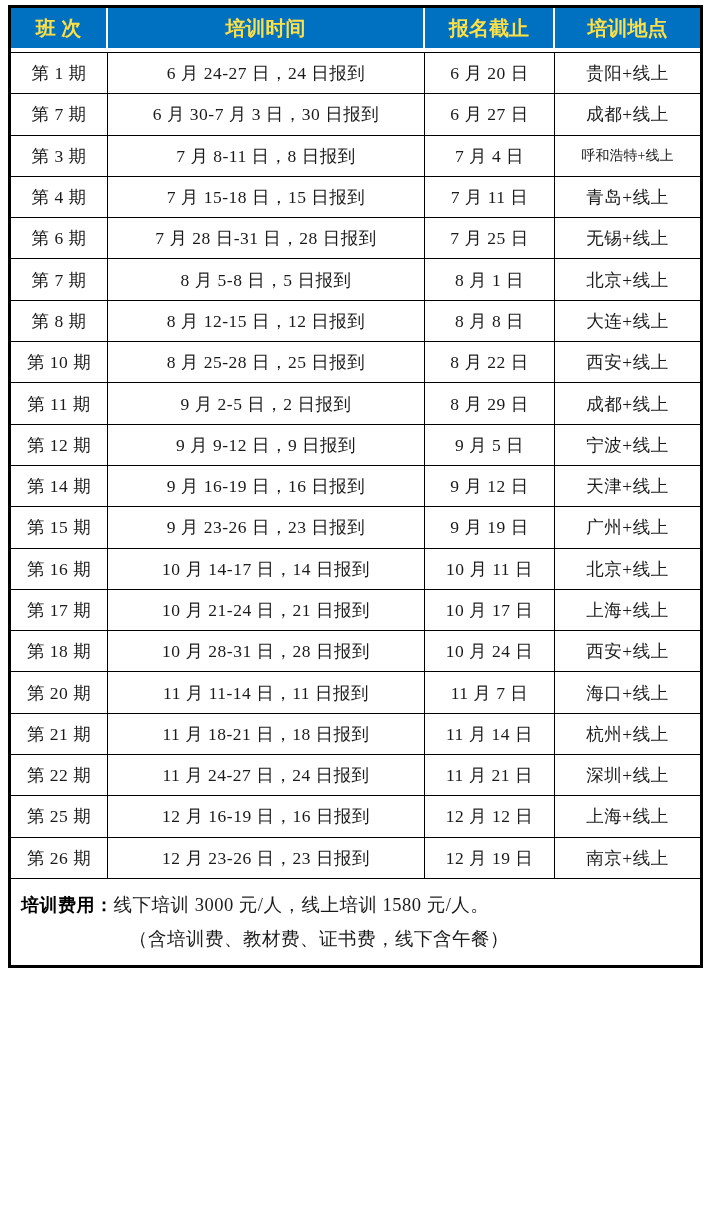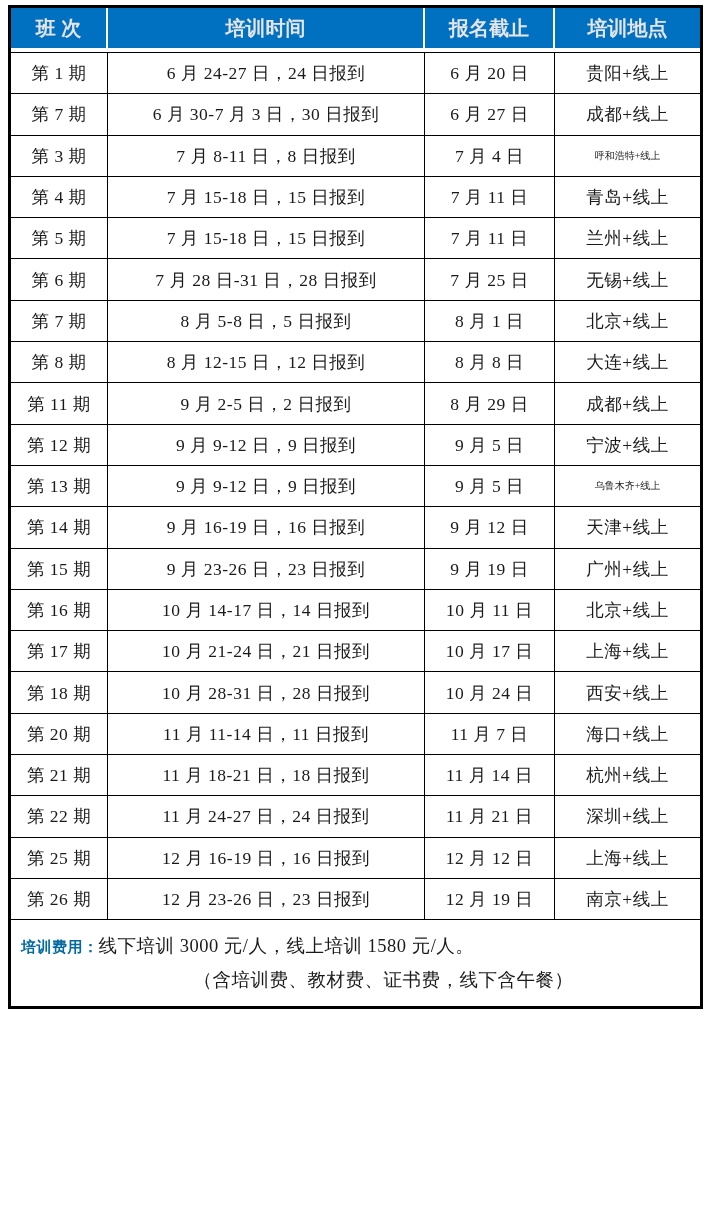--- a/index.html
+++ b/index.html
@@ -24,21 +24,21 @@
     width: 695px;
     box-sizing: border-box;
   }
   col.c-period   { width: 97px;  }
   col.c-time     { width: 317px; }
   col.c-deadline { width: 130px; }
   col.c-location { width: 145px; }
 
   th {
     background: #0070C0;
-    color: #e5e5e5;
+    color: #fde047;
     font-family: "Liberation Sans", "DejaVu Sans", sans-serif;
     font-weight: bold;
     font-size: 20px;
     height: 40px;
     padding: 0;
     text-align: center;
     vertical-align: middle;
     border-right: 2px solid #ffffff;
     border-bottom: 4px solid #ffffff;
     margin-top: 40px;
@@ -50,40 +50,40 @@
     font-size: 17.5px;
     height: 40.3px;
     padding: 0;
     text-align: center;
     vertical-align: middle;
     border-top: 1px solid #000000;
     border-right: 1px solid #000000;
     letter-spacing: 0.5px;
   }
   tbody td:last-child { border-right: none; }
-  tbody td.small { font-size: 10px; letter-spacing: 0; }
+  tbody td.small { font-size: 14px; letter-spacing: 0; }
 
   tr.footer-row td {
     border-top: 1px solid #000000;
     border-right: none;
     text-align: left;
     height: 78px;
     vertical-align: middle;
     padding: 4px 10px;
     font-size: 18.5px;
     line-height: 1.85;
     letter-spacing: 0.5px;
   }
   .fee-label {
     font-family: "Liberation Sans", "DejaVu Sans", sans-serif;
     font-weight: bold;
-    color: #0369a1;
-    font-size: 15px;
-  }
-  .fee-line2 { margin-left: 56px; text-align: center; }
+    color: #000000;
+    font-size: 18px;
+  }
+  .fee-line2 { margin-left: 108px; }
 </style>
 </head>
 <body>
 
 <div class="page">
   <table class="schedule">
     <colgroup>
       <col class="c-period">
       <col class="c-time">
       <col class="c-deadline">
@@ -120,26 +120,20 @@
     <td class="small">呼和浩特+线上</td>
   </tr>
 
   <tr>
     <td>第 4 期</td>
     <td>7 月 15-18 日，15 日报到</td>
     <td>7 月 11 日</td>
     <td>青岛+线上</td>
   </tr>
 
-  <tr>
-    <td>第 5 期</td>
-    <td>7 月 15-18 日，15 日报到</td>
-    <td>7 月 11 日</td>
-    <td>兰州+线上</td>
-  </tr>
 
   <tr>
     <td>第 6 期</td>
     <td>7 月 28 日-31 日，28 日报到</td>
     <td>7 月 25 日</td>
     <td>无锡+线上</td>
   </tr>
 
   <tr>
     <td>第 7 期</td>
@@ -149,41 +143,41 @@
   </tr>
 
   <tr>
     <td>第 8 期</td>
     <td>8 月 12-15 日，12 日报到</td>
     <td>8 月 8 日</td>
     <td>大连+线上</td>
   </tr>
 
 
+  <tr>
+    <td>第 10 期</td>
+    <td>8 月 25-28 日，25 日报到</td>
+    <td>8 月 22 日</td>
+    <td>西安+线上</td>
+  </tr>
 
   <tr>
     <td>第 11 期</td>
     <td>9 月 2-5 日，2 日报到</td>
     <td>8 月 29 日</td>
     <td>成都+线上</td>
   </tr>
 
   <tr>
     <td>第 12 期</td>
     <td>9 月 9-12 日，9 日报到</td>
     <td>9 月 5 日</td>
     <td>宁波+线上</td>
   </tr>
 
-  <tr>
-    <td>第 13 期</td>
-    <td>9 月 9-12 日，9 日报到</td>
-    <td>9 月 5 日</td>
-    <td class="small">乌鲁木齐+线上</td>
-  </tr>
 
   <tr>
     <td>第 14 期</td>
     <td>9 月 16-19 日，16 日报到</td>
     <td>9 月 12 日</td>
     <td>天津+线上</td>
   </tr>
 
   <tr>
     <td>第 15 期</td>

